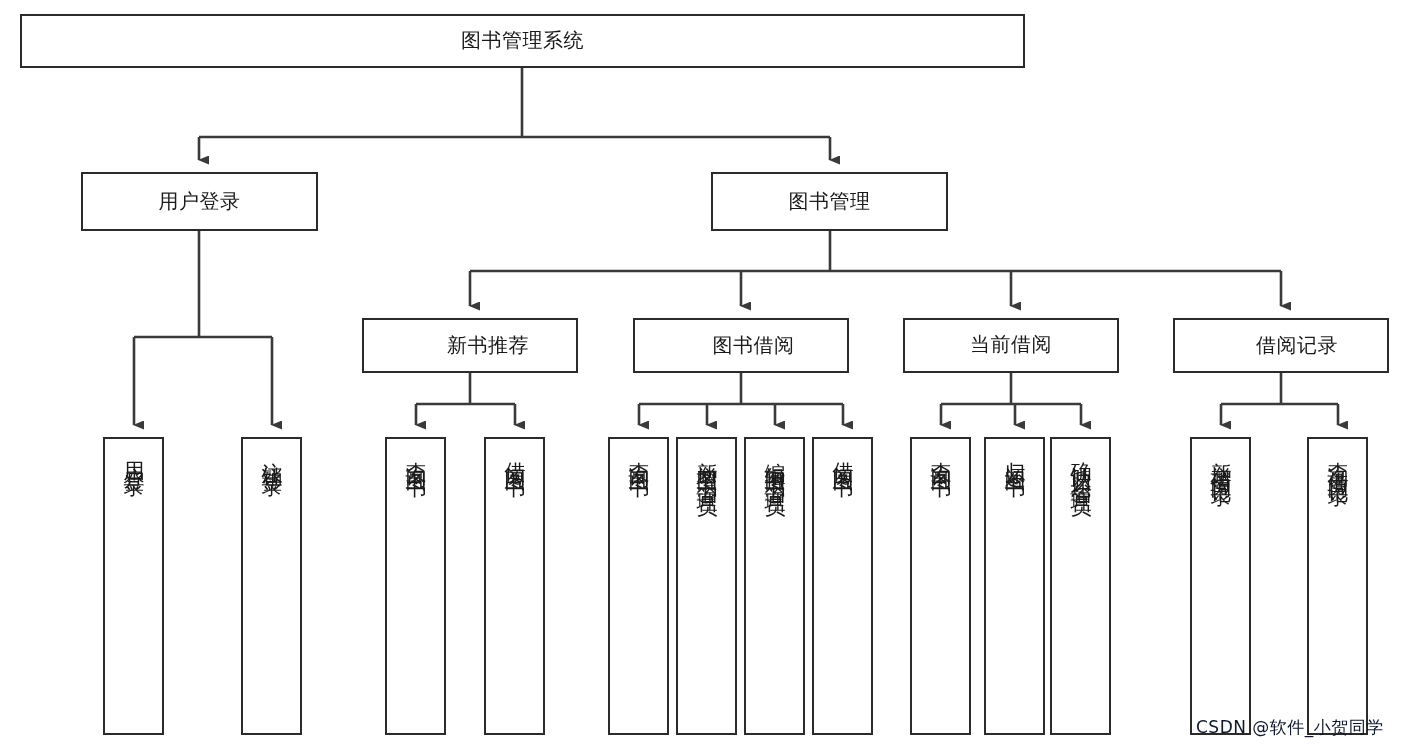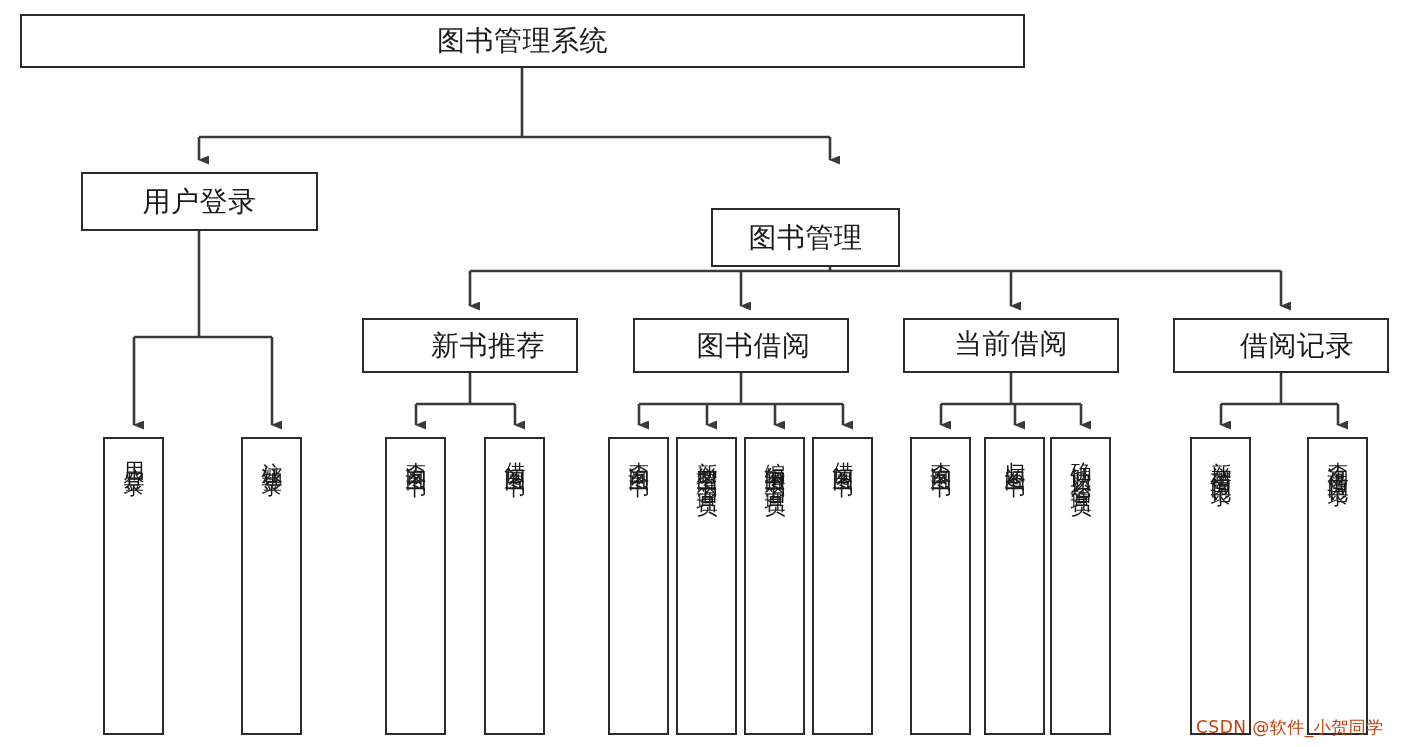--- a/index.html
+++ b/index.html
@@ -31,21 +31,21 @@
     position: absolute;
     box-sizing: border-box;
     background: #ffffff;
     border: 2.5px solid #2b2b2b;
     display: flex;
     align-items: center;
     justify-content: center;
     overflow: hidden;
   }
   .node-label {
-    font-size: 28px;
+    font-size: 20px;
     color: #1a1a1a;
     line-height: 1.18;
     letter-spacing: 0.5px;
     white-space: nowrap;
     text-align: center;
   }
   .node-box.vertical {
     align-items: flex-start;
     padding-top: 6px;
   }
@@ -55,21 +55,21 @@
     -webkit-writing-mode: vertical-rl;
     font-size: 21px;
     letter-spacing: 5px;
     line-height: 1;
     white-space: nowrap;
     margin: 0 auto;
   }
   .watermark {
     position: absolute;
     font-size: 17px;
-    color: #c2410c;
+    color: #0f172a;
     white-space: nowrap;
     letter-spacing: 0.5px;
     pointer-events: none;
   }
 </style>
 </head>
 <body>
 
 <div id="diagram-root">
 
@@ -124,21 +124,21 @@
   </svg>
 
   <div class="node-box" id="node-root" style="left: 20px; top: 14px; width: 1005px; height: 54px;">
     <span class="node-label">图书管理系统</span>
   </div>
 
   <div id="node-layer">
       <div class="node-box" style="left: 81px; top: 172px; width: 237px; height: 59px;">
         <span class="node-label">用户登录</span>
       </div>
-      <div class="node-box" style="left: 711px; top: 172px; width: 189px; height: 59px; margin-top: 36px;">
+      <div class="node-box" style="left: 711px; top: 172px; width: 237px; height: 59px;">
         <span class="node-label">图书管理</span>
       </div>
       <div class="node-box" style="left: 362px; top: 318px; width: 216px; height: 55px; padding-left: 36px;">
         <span class="node-label">新书推荐</span>
       </div>
       <div class="node-box" style="left: 633px; top: 318px; width: 216px; height: 55px; padding-left: 25px;">
         <span class="node-label">图书借阅</span>
       </div>
       <div class="node-box" style="left: 903px; top: 318px; width: 216px; height: 55px; font-family: Liberation Mono, monospace;">
         <span class="node-label">当前借阅</span>

